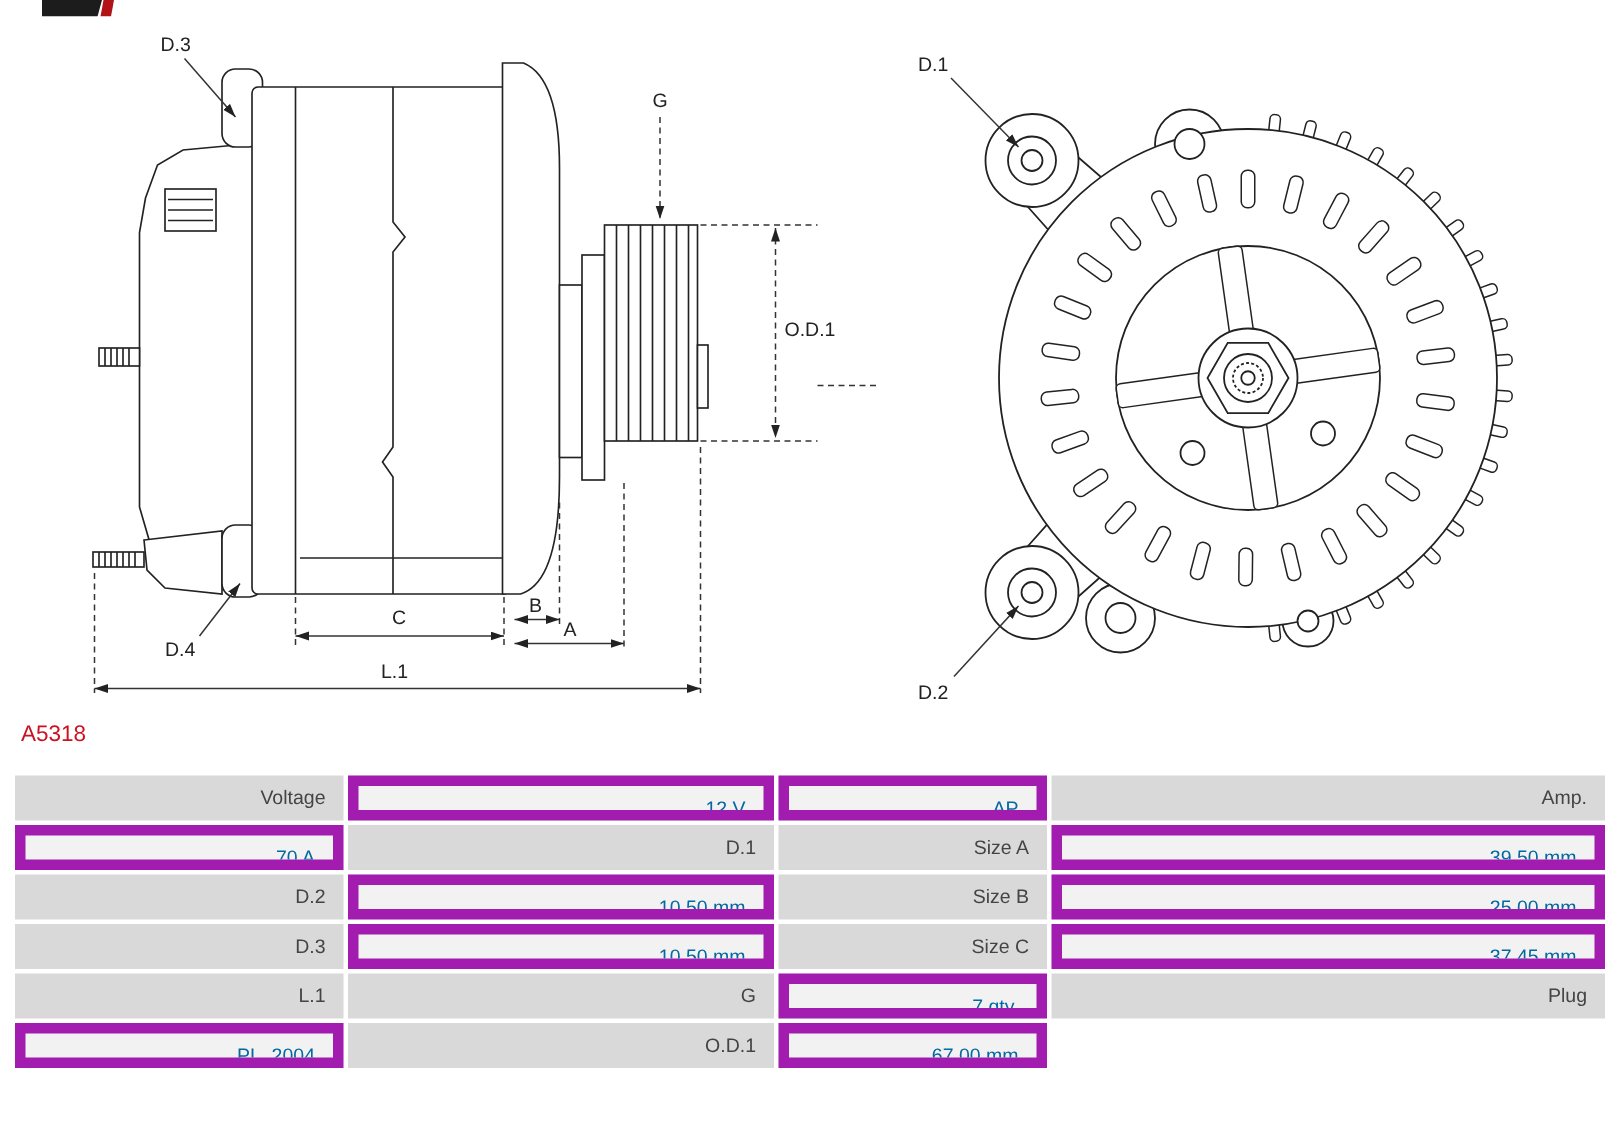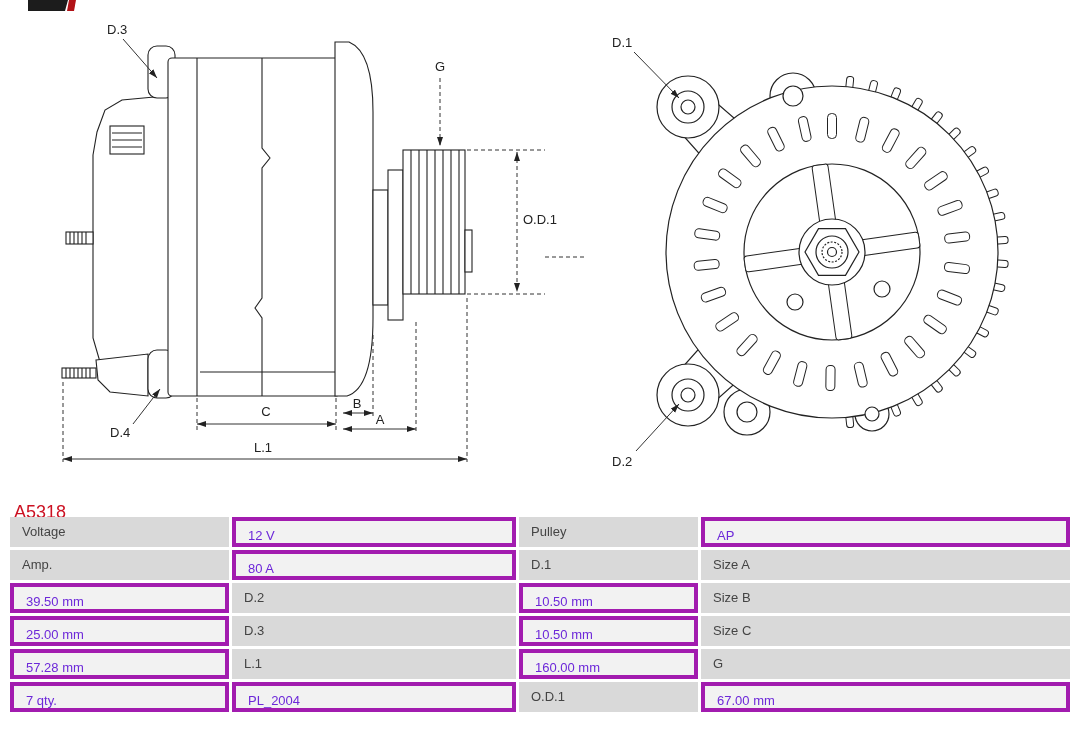--- a/index.html
+++ b/index.html
@@ -3,27 +3,27 @@
 <meta charset="utf-8">
 <style>
   *{margin:0;padding:0;box-sizing:border-box}
   html,body{background:#fff}
   .page{position:relative;width:1080px;height:753px;background:#fff;overflow:hidden;
         font-family:"Liberation Sans",sans-serif;color:#333}
   .logo{position:absolute;left:28px;top:0;width:48px;height:11px}
   .drawing{position:absolute;left:0;top:0}
   .drawing text{font-family:"Liberation Sans",sans-serif;font-size:13px;fill:#222;stroke:none}
   .dash{stroke-dasharray:4 3}
-  .part-number{position:absolute;left:14px;top:502px;font-size:18px;color:var(--red,#c11)}
+  .part-number{position:absolute;left:14px;top:481px;font-size:15px;color:var(--red,#c11)}
   .spec-table{position:absolute;left:10px;top:517px;width:1060px;display:grid;
               grid-template-columns:219px 284px 179px 1fr;gap:3px;background:#fff}
-  .cell{height:30px;line-height:30px;font-size:13px;padding:0 12px;
+  .cell{height:30px;line-height:30px;font-size:13px;padding:0 12px;text-align:right;
         white-space:nowrap;overflow:hidden}
   .cell.label{background:var(--label-bg,#d9d9d9);color:#444}
-  .cell.value{background:var(--value-bg,#f2f2f2);color:#6d28d9;border:4px solid #a21caf}
+  .cell.value{background:var(--value-bg,#f2f2f2);color:#0369a1;border:7px solid #a21caf}
   .cell.blank{background:transparent;border:none}
 </style>
 </head>
 <body>
 
 <div class="page">
 
   <svg class="logo" viewBox="0 0 48 11">
     <path d="M0,0 h40 l-3,11 h-37 z" fill="#1c1c1c"></path>
     <path d="M41,0 h7 l-2,11 h-7 z" fill="#b11217"></path>
@@ -199,44 +199,43 @@
       <text x="612" y="466">D.2</text>
       <line x1="636" y1="451" x2="679" y2="404" marker-end="url(#arr)"></line>
     </g>
   </svg>
 
   <div class="part-number">A5318</div>
 
   <div class="spec-table">
     <div class="cell label">Voltage</div>
     <div class="cell value">12 V</div>
-    <div class="cell label">Pulley</div>
     <div class="cell value">AP</div>
 
     <div class="cell label">Amp.</div>
-    <div class="cell value">80 A</div>
+    <div class="cell value">70 A</div>
     <div class="cell label">D.1</div>
 
     <div class="cell label">Size A</div>
     <div class="cell value">39.50 mm</div>
     <div class="cell label">D.2</div>
     <div class="cell value">10.50 mm</div>
 
     <div class="cell label">Size B</div>
     <div class="cell value">25.00 mm</div>
     <div class="cell label">D.3</div>
     <div class="cell value">10.50 mm</div>
 
     <div class="cell label">Size C</div>
-    <div class="cell value">57.28 mm</div>
+    <div class="cell value">37.45 mm</div>
     <div class="cell label">L.1</div>
-    <div class="cell value">160.00 mm</div>
 
     <div class="cell label">G</div>
     <div class="cell value">7 qty.</div>
+    <div class="cell label">Plug</div>
     <div class="cell value">PL_2004</div>
 
     <div class="cell label">O.D.1</div>
     <div class="cell value">67.00 mm</div>
     <div class="cell blank"></div>
     <div class="cell blank"></div>
   </div>
 
 </div>
 

